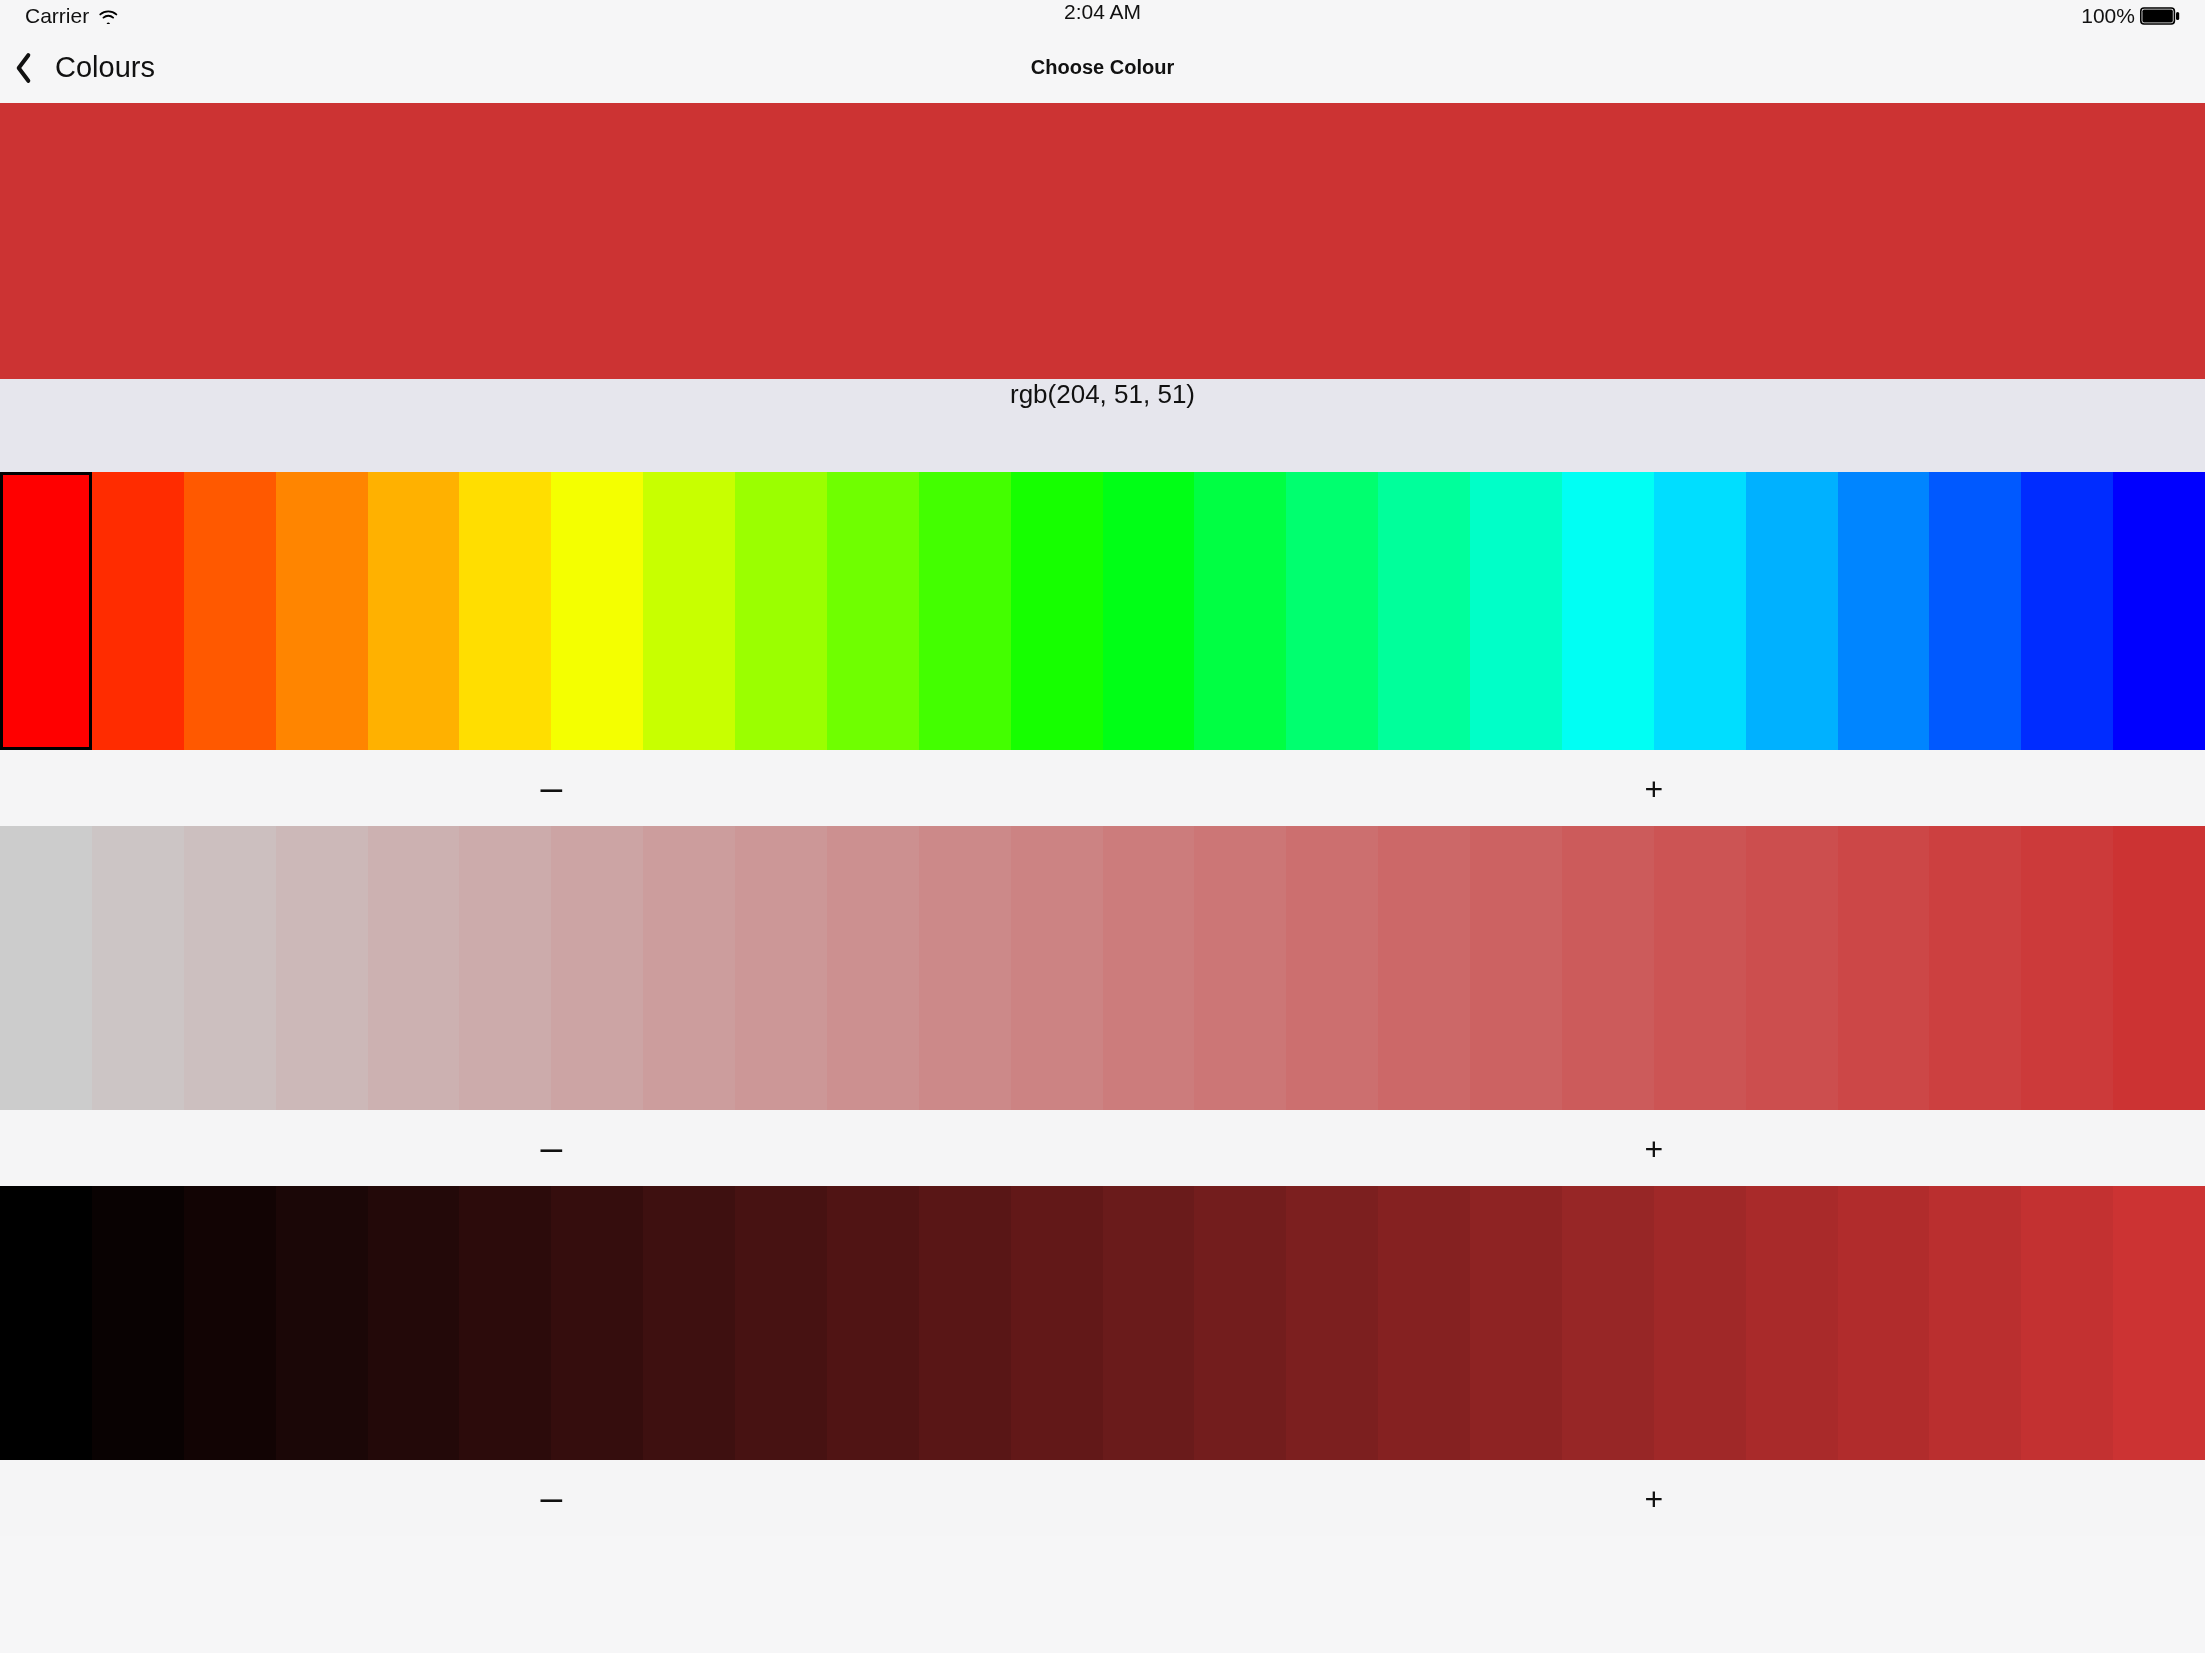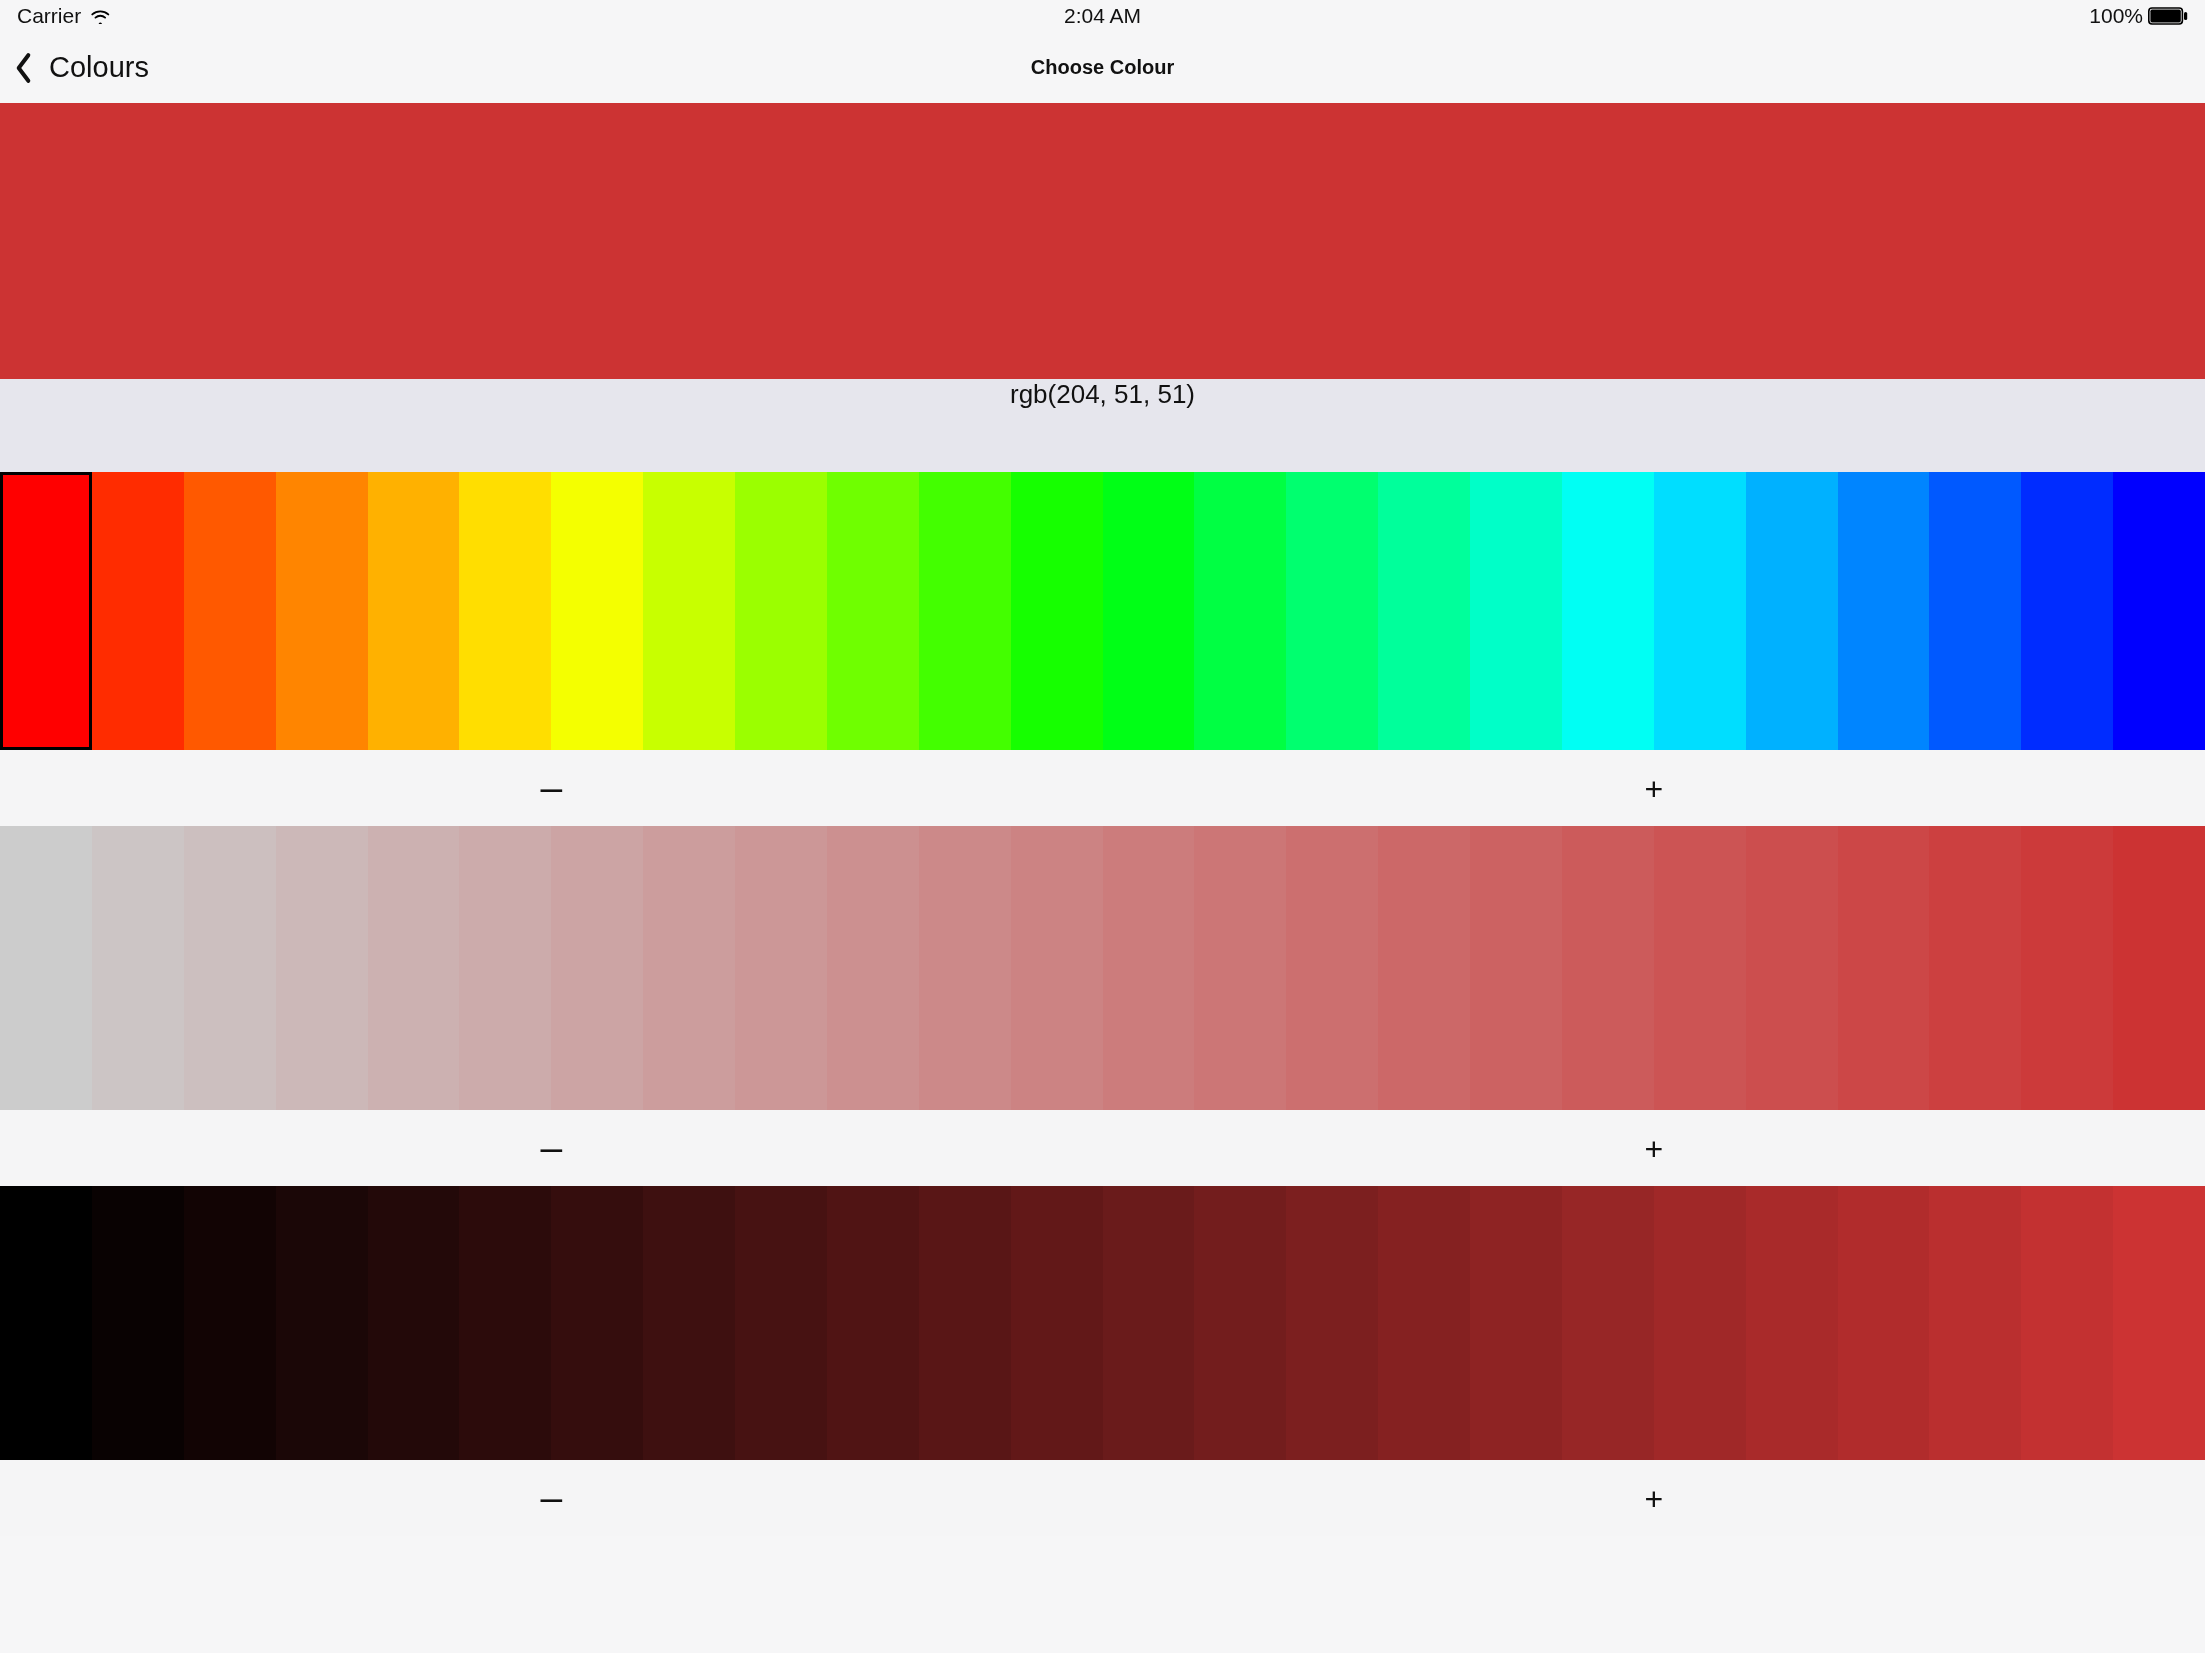--- a/index.html
+++ b/index.html
@@ -15,42 +15,41 @@
     background: #f6f6f7;
     position: relative;
     overflow: hidden;
     transform-origin: top left;
   }
 
   
   .status-bar {
     height: 32px;
     display: flex;
-    align-items: center;
     font-size: 21px;
-    padding: 0 17px;
+    padding: 0 25px;
   }
   .status-left  { flex: 1; display: flex; align-items: center; gap: 8px; }
   .status-center{ flex: 1; text-align: center; font-weight: 500; }
   .status-right { flex: 1; display: flex; align-items: center; justify-content: flex-end; gap: 5px; }
 
   .wifi-icon svg, .battery-icon svg { display: block; }
 
   
   .nav-bar {
     height: 71px;
     display: flex;
     align-items: center;
     position: relative;
     padding: 0 13px;
   }
   .nav-back {
     display: flex;
     align-items: center;
-    gap: 15px;
+    gap: 21px;
     font-size: 29px;
     color: #111;
     cursor: pointer;
   }
   .nav-back svg { display: block; }
   .nav-title {
     position: absolute;
     left: 50%;
     transform: translateX(-50%);
     font-size: 20px;

